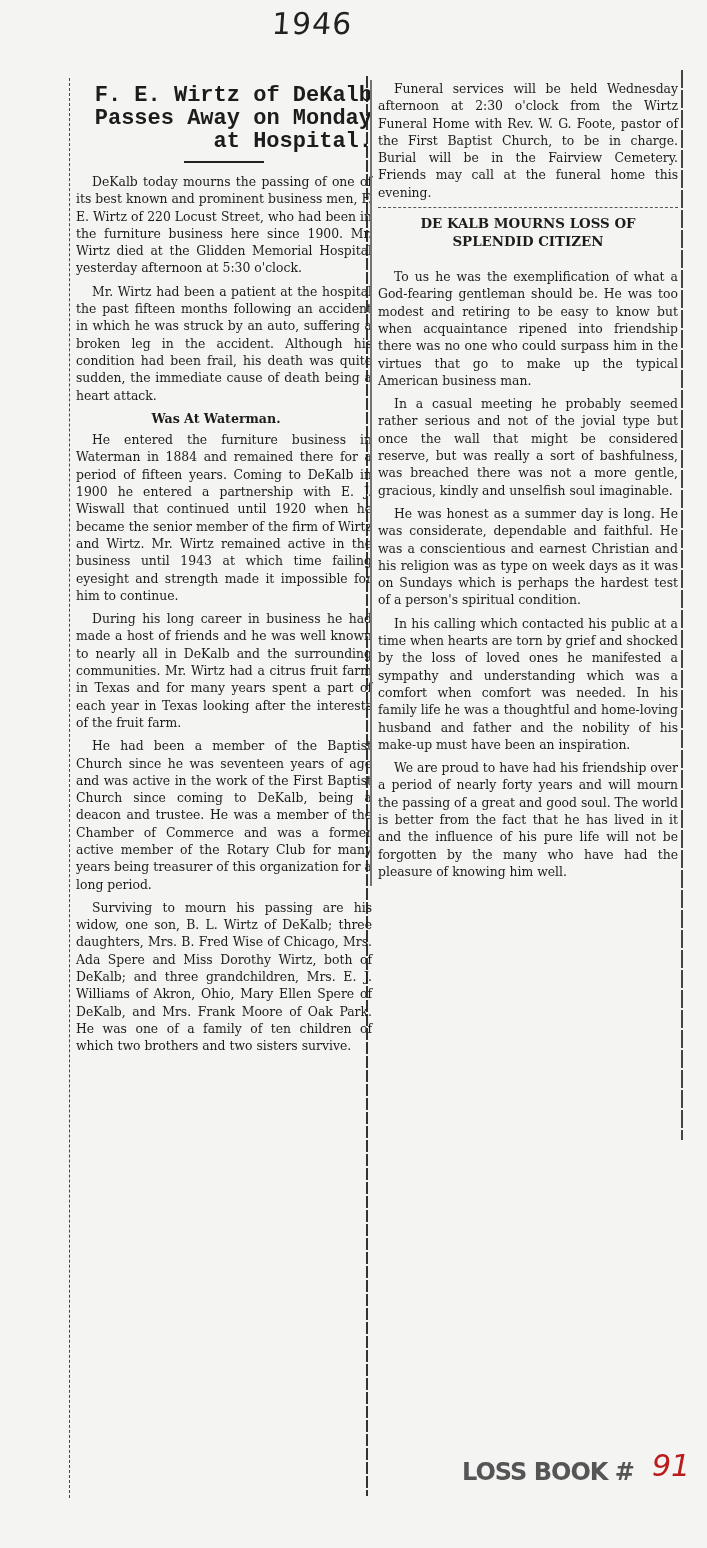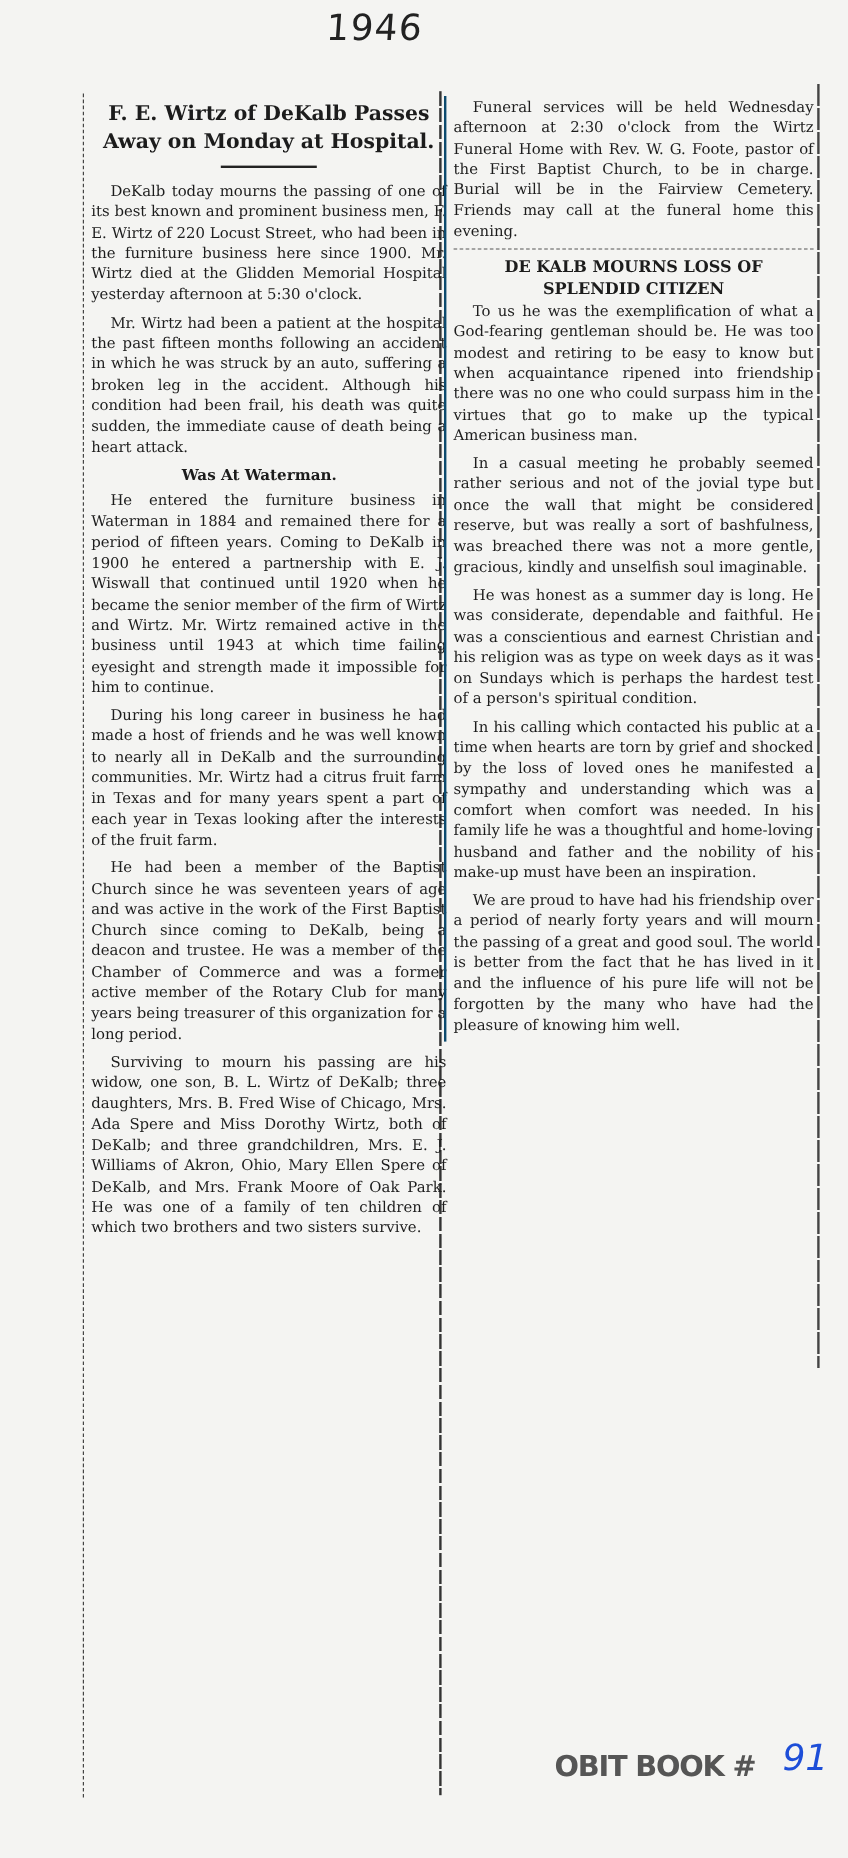--- a/index.html
+++ b/index.html
@@ -25,60 +25,61 @@
     hyphens: none;
   }
   .col-left {
     left: 69px; top: 78px; width: 296px;
     border-left: 1px dashed #444;
     padding-left: 6px; padding-right: 6px;
     height: 1420px;
   }
   .col-right {
     left: 370px; top: 80px; width: 300px;
-    border-left: 2px solid #0c4a6e;
+    border-left: 2px solid #737373;
     padding-left: 6px; padding-right: 6px;
   }
   .divider-v {
     position: absolute; left: 366px; top: 76px; width: 2px; height: 1420px;
     background: repeating-linear-gradient(#333 0 12px, transparent 12px 14px);
   }
   .right-edge {
     position: absolute; left: 681px; top: 70px; width: 2px; height: 1070px;
     background: repeating-linear-gradient(#444 0 18px, transparent 18px 20px);
   }
   .headline {
-    font-weight: bold; text-align: center;
-    font-size: 17px; line-height: 23px;
+    font-weight: bold; text-align: right;
+    font-size: 22px; line-height: 23px;
     margin: 6px 0 6px 0;
+    font-family: Liberation Mono, monospace;
   }
   .rule {
     width: 80px; height: 2px; background: #222; margin: 8px auto 10px auto;
   }
   p { margin: 0 0 6px 0; text-indent: 16px; }
   .sub {
     font-weight: bold; text-align: center; font-size: 12.6px;
     margin: 4px 16px 4px 0; text-indent: 0;
   }
   .sub2 {
     font-weight: bold; text-align: center; font-size: 13.4px; line-height: 18px;
-    margin: 6px 0 0 0; text-transform: uppercase;
+    margin: 6px 0 18px 0; text-transform: uppercase;
   }
   .hr {
     border-top: 1px dashed #555; margin: 6px 0 4px 0;
   }
   .stamp {
     position: absolute; left: 462px; top: 1458px;
     font-family: "DejaVu Sans", sans-serif; font-weight: bold;
     font-size: 24px; color: #555; letter-spacing: -1px;
   }
   .stamp-num {
     position: absolute; left: 652px; top: 1448px;
     font-family: "DejaVu Sans", sans-serif; font-style: italic;
-    font-size: 30px; color: #1d4ed8;
+    font-size: 30px; color: #b91c1c;
   }
 </style>
 </head>
 <body>
 
 <div class="year">1946</div>
 
 <div class="divider-v"></div>
 <div class="right-edge"></div>
 
@@ -98,14 +99,14 @@
   <p>Funeral services will be held Wednesday afternoon at 2:30 o'clock from the Wirtz Funeral Home with Rev. W. G. Foote, pastor of the First Baptist Church, to be in charge. Burial will be in the Fairview Cemetery. Friends may call at the funeral home this evening.</p>
   <div class="hr"></div>
   <div class="sub2">DE KALB MOURNS LOSS OF SPLENDID CITIZEN</div>
   <p>To us he was the exemplification of what a God-fearing gentleman should be. He was too modest and retiring to be easy to know but when acquaintance ripened into friendship there was no one who could surpass him in the virtues that go to make up the typical American business man.</p>
   <p>In a casual meeting he probably seemed rather serious and not of the jovial type but once the wall that might be considered reserve, but was really a sort of bashfulness, was breached there was not a more gentle, gracious, kindly and unselfish soul imaginable.</p>
   <p>He was honest as a summer day is long. He was considerate, dependable and faithful. He was a conscientious and earnest Christian and his religion was as type on week days as it was on Sundays which is perhaps the hardest test of a person's spiritual condition.</p>
   <p>In his calling which contacted his public at a time when hearts are torn by grief and shocked by the loss of loved ones he manifested a sympathy and understanding which was a comfort when comfort was needed. In his family life he was a thoughtful and home-loving husband and father and the nobility of his make-up must have been an inspiration.</p>
   <p>We are proud to have had his friendship over a period of nearly forty years and will mourn the passing of a great and good soul. The world is better from the fact that he has lived in it and the influence of his pure life will not be forgotten by the many who have had the pleasure of knowing him well.</p>
 </div>
 
-<div class="stamp">OBIT BOOK #</div>
+<div class="stamp">LOSS BOOK #</div>
 <div class="stamp-num">91</div>
 
 </body></html>

